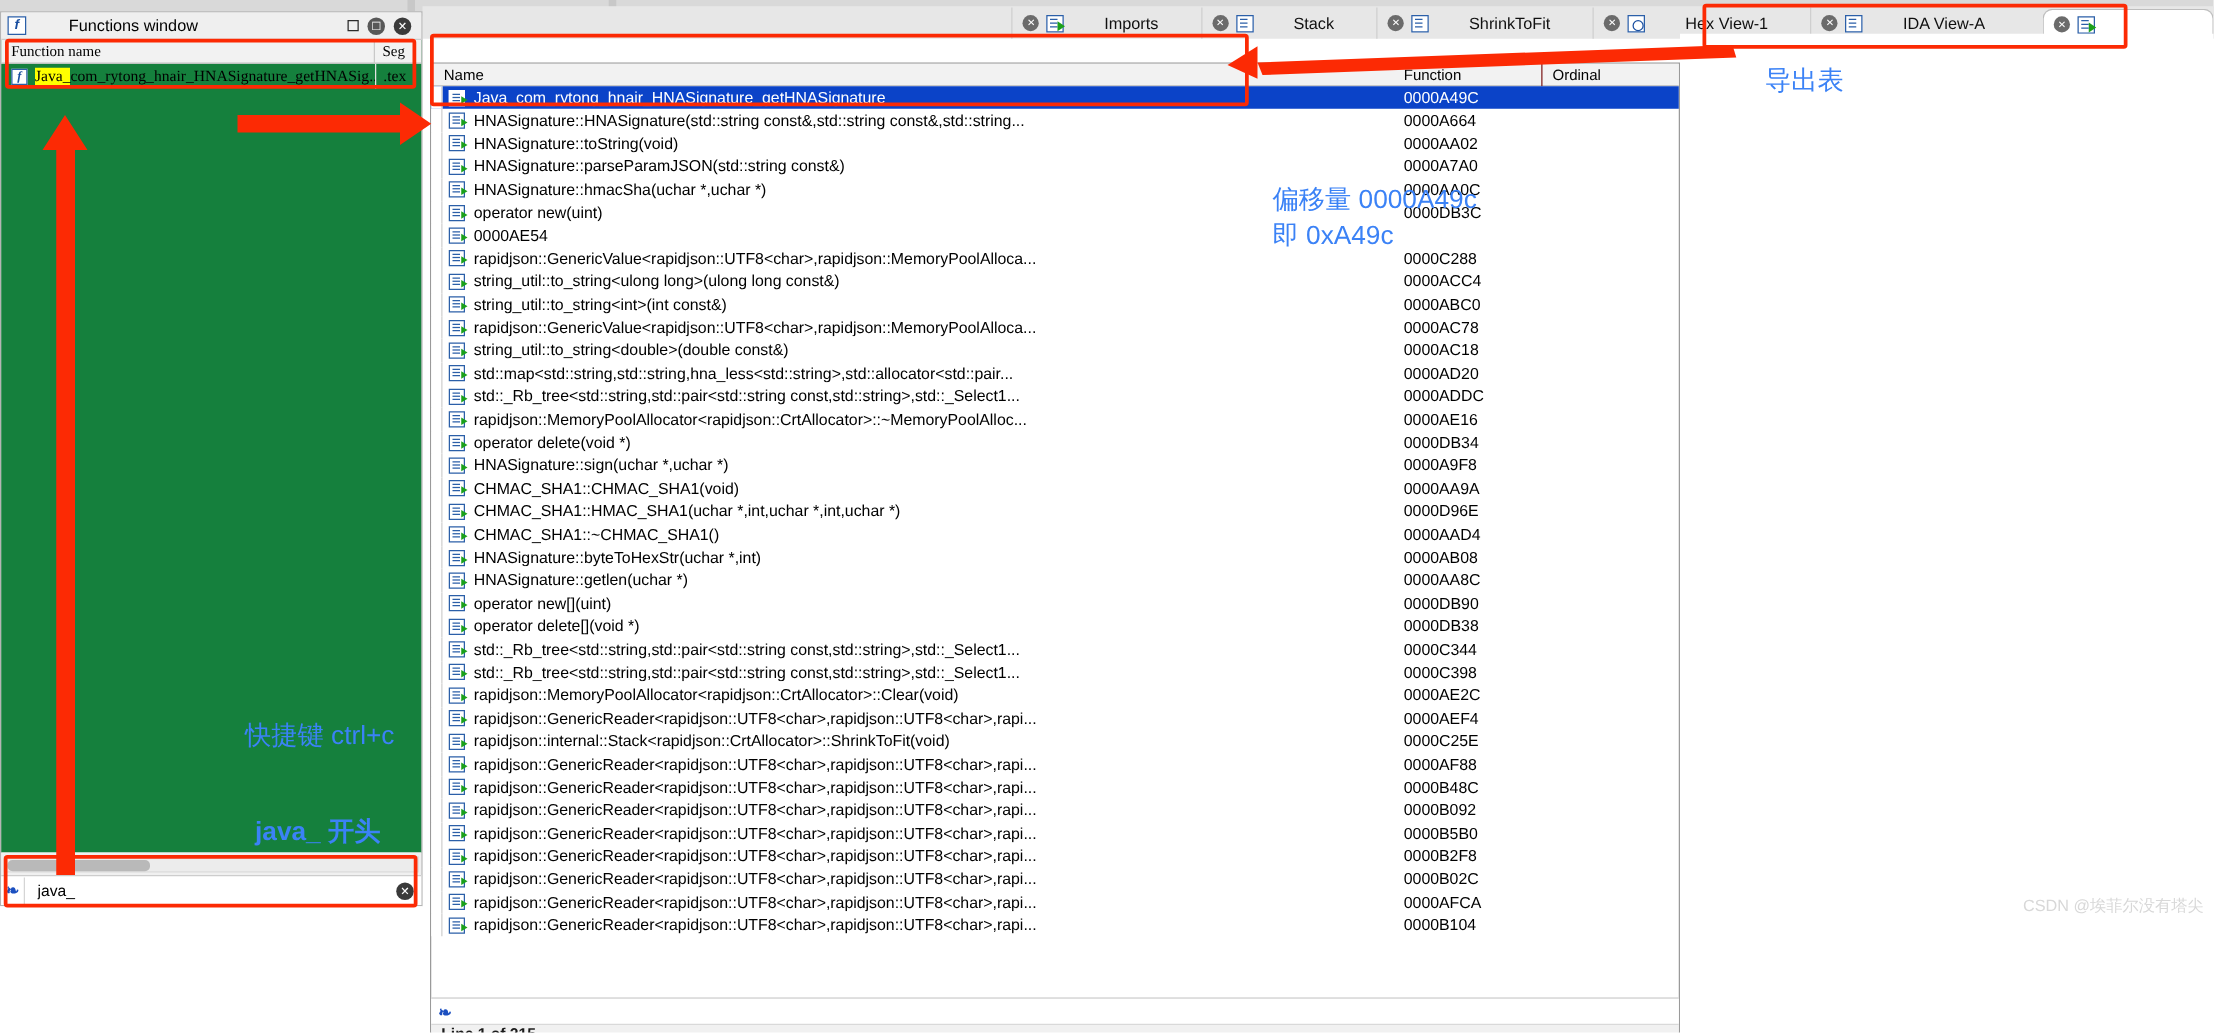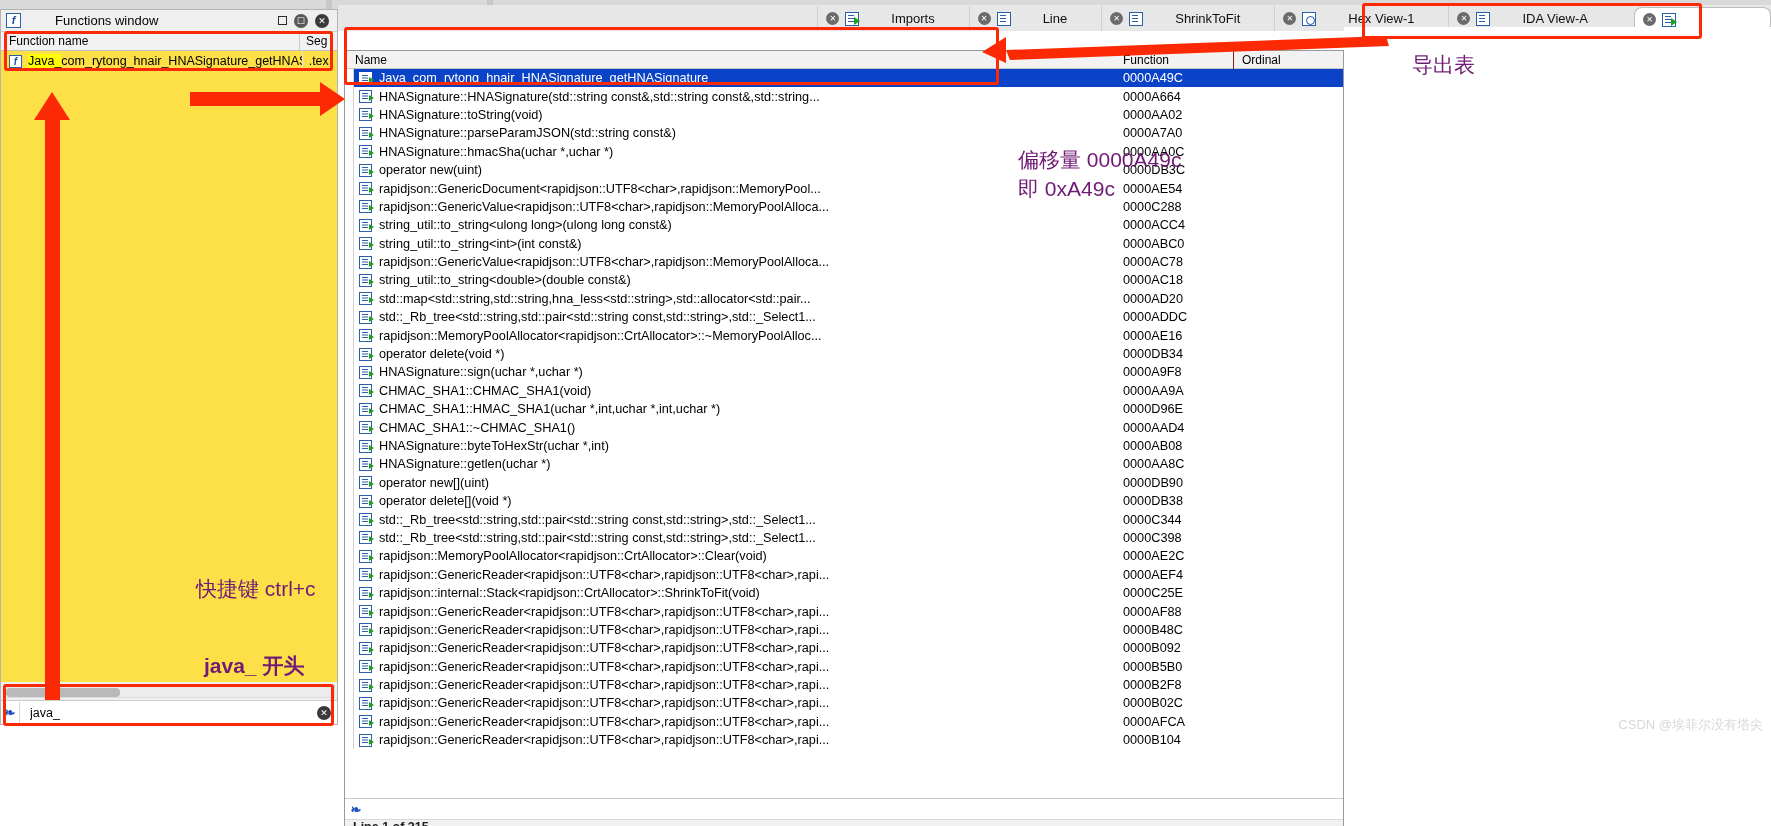--- a/index.html
+++ b/index.html
@@ -49,21 +49,22 @@
   .tb-sq{ width:9px;height:9px;border:1.6px solid #2b2b2b; }
   .tb-circle{
     width:14px;height:14px;border-radius:50%;
     background:#585858; color:#fff; font-size:9px;
     display:flex;align-items:center;justify-content:center;
   }
   .tb-circle.dark{ background:#3a3a3a; }
 
   #fn-table{
     position:absolute; left:0; top:22px; right:0; bottom:42px;
-    background:#fde047;
+    background:#15803d;
+    font-family:Liberation Serif, serif;
   }
   #fn-header{
     height:19px; background:#f2f2f2;
     border-bottom:1px solid #c0c0c0;
     display:flex; align-items:center;
     font-size:12px; color:#000;
   }
   #fn-header .h-name{ flex:1 1 auto; padding-left:8px; }
   #fn-header .h-seg{
     width:38px; padding-left:6px;
@@ -223,21 +224,21 @@
     position:absolute; left:8px; bottom:-2px; font-size:12.5px;
     font-weight:bold; color:#1b1b1b;
   }
 
   
   .redbox{
     position:absolute; border:3px solid #fc2a04; border-radius:3px;
     pointer-events:none;
   }
   .redtext{
-    position:absolute; color:#701a75; white-space:pre;
+    position:absolute; color:#3b82f6; white-space:pre;
     font-size:19px; line-height:26px;
   }
   .redtext.big{ font-size:21px; }
   svg.anno{ position:absolute; left:0; top:0; width:1771px; height:826px; pointer-events:none; }
 
   
   #watermark{
     position:absolute; right:8px; bottom:92px;
     font-size:13px; color:#d8d8d8; white-space:nowrap;
   }
@@ -285,21 +286,21 @@
 <div id="tabbar">
     <div class="tab spacer"></div>
     <div class="tab">
       <div class="tab-x">✕</div>
       <div class="tab-ico arrow"></div>
       <div class="tab-label">Imports</div>
     </div>
     <div class="tab">
       <div class="tab-x">✕</div>
       <div class="tab-ico"></div>
-      <div class="tab-label">Line</div>
+      <div class="tab-label">Stack</div>
     </div>
     <div class="tab">
       <div class="tab-x">✕</div>
       <div class="tab-ico"></div>
       <div class="tab-label">ShrinkToFit</div>
     </div>
     <div class="tab">
       <div class="tab-x">✕</div>
       <div class="tab-ico circ"></div>
       <div class="tab-label">Hex View-1</div>
@@ -402,21 +403,20 @@
       <div class="ex-row">
         <div class="gutter"></div>
         <div class="ex-ico"></div>
         <div class="ex-name">operator new(uint)</div>
         <div class="ex-addr">0000DB3C</div>
         <div class="ex-ord"></div>
       </div>
       <div class="ex-row">
         <div class="gutter"></div>
         <div class="ex-ico"></div>
-        <div class="ex-name">rapidjson::GenericDocument&lt;rapidjson::UTF8&lt;char&gt;,rapidjson::MemoryPool...</div>
         <div class="ex-addr">0000AE54</div>
         <div class="ex-ord"></div>
       </div>
       <div class="ex-row">
         <div class="gutter"></div>
         <div class="ex-ico"></div>
         <div class="ex-name">rapidjson::GenericValue&lt;rapidjson::UTF8&lt;char&gt;,rapidjson::MemoryPoolAlloca...</div>
         <div class="ex-addr">0000C288</div>
         <div class="ex-ord"></div>
       </div>

